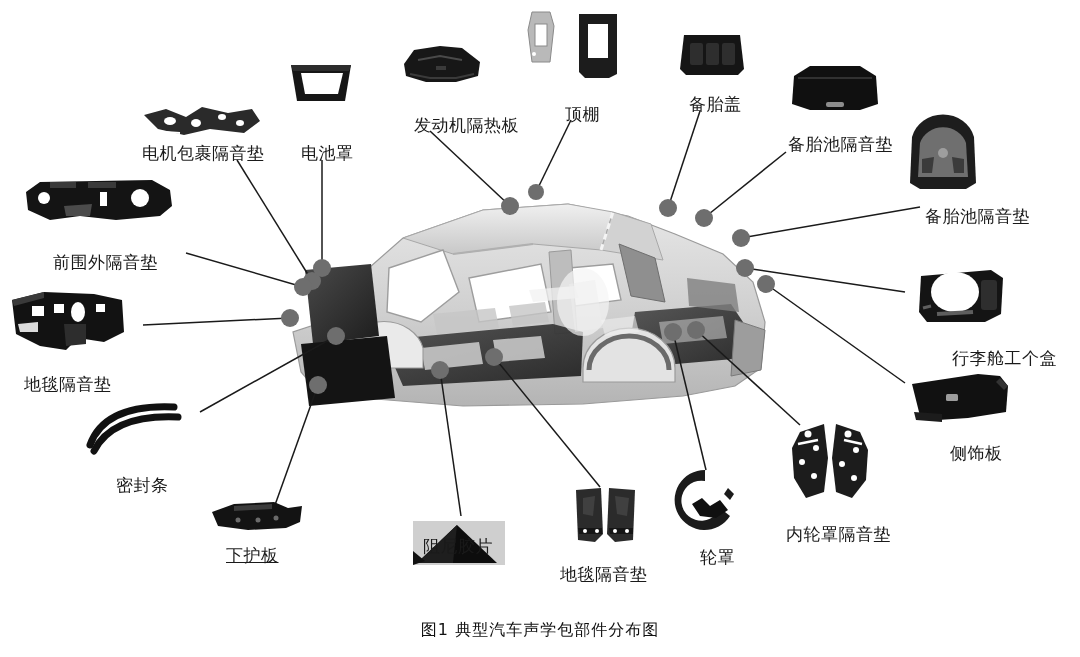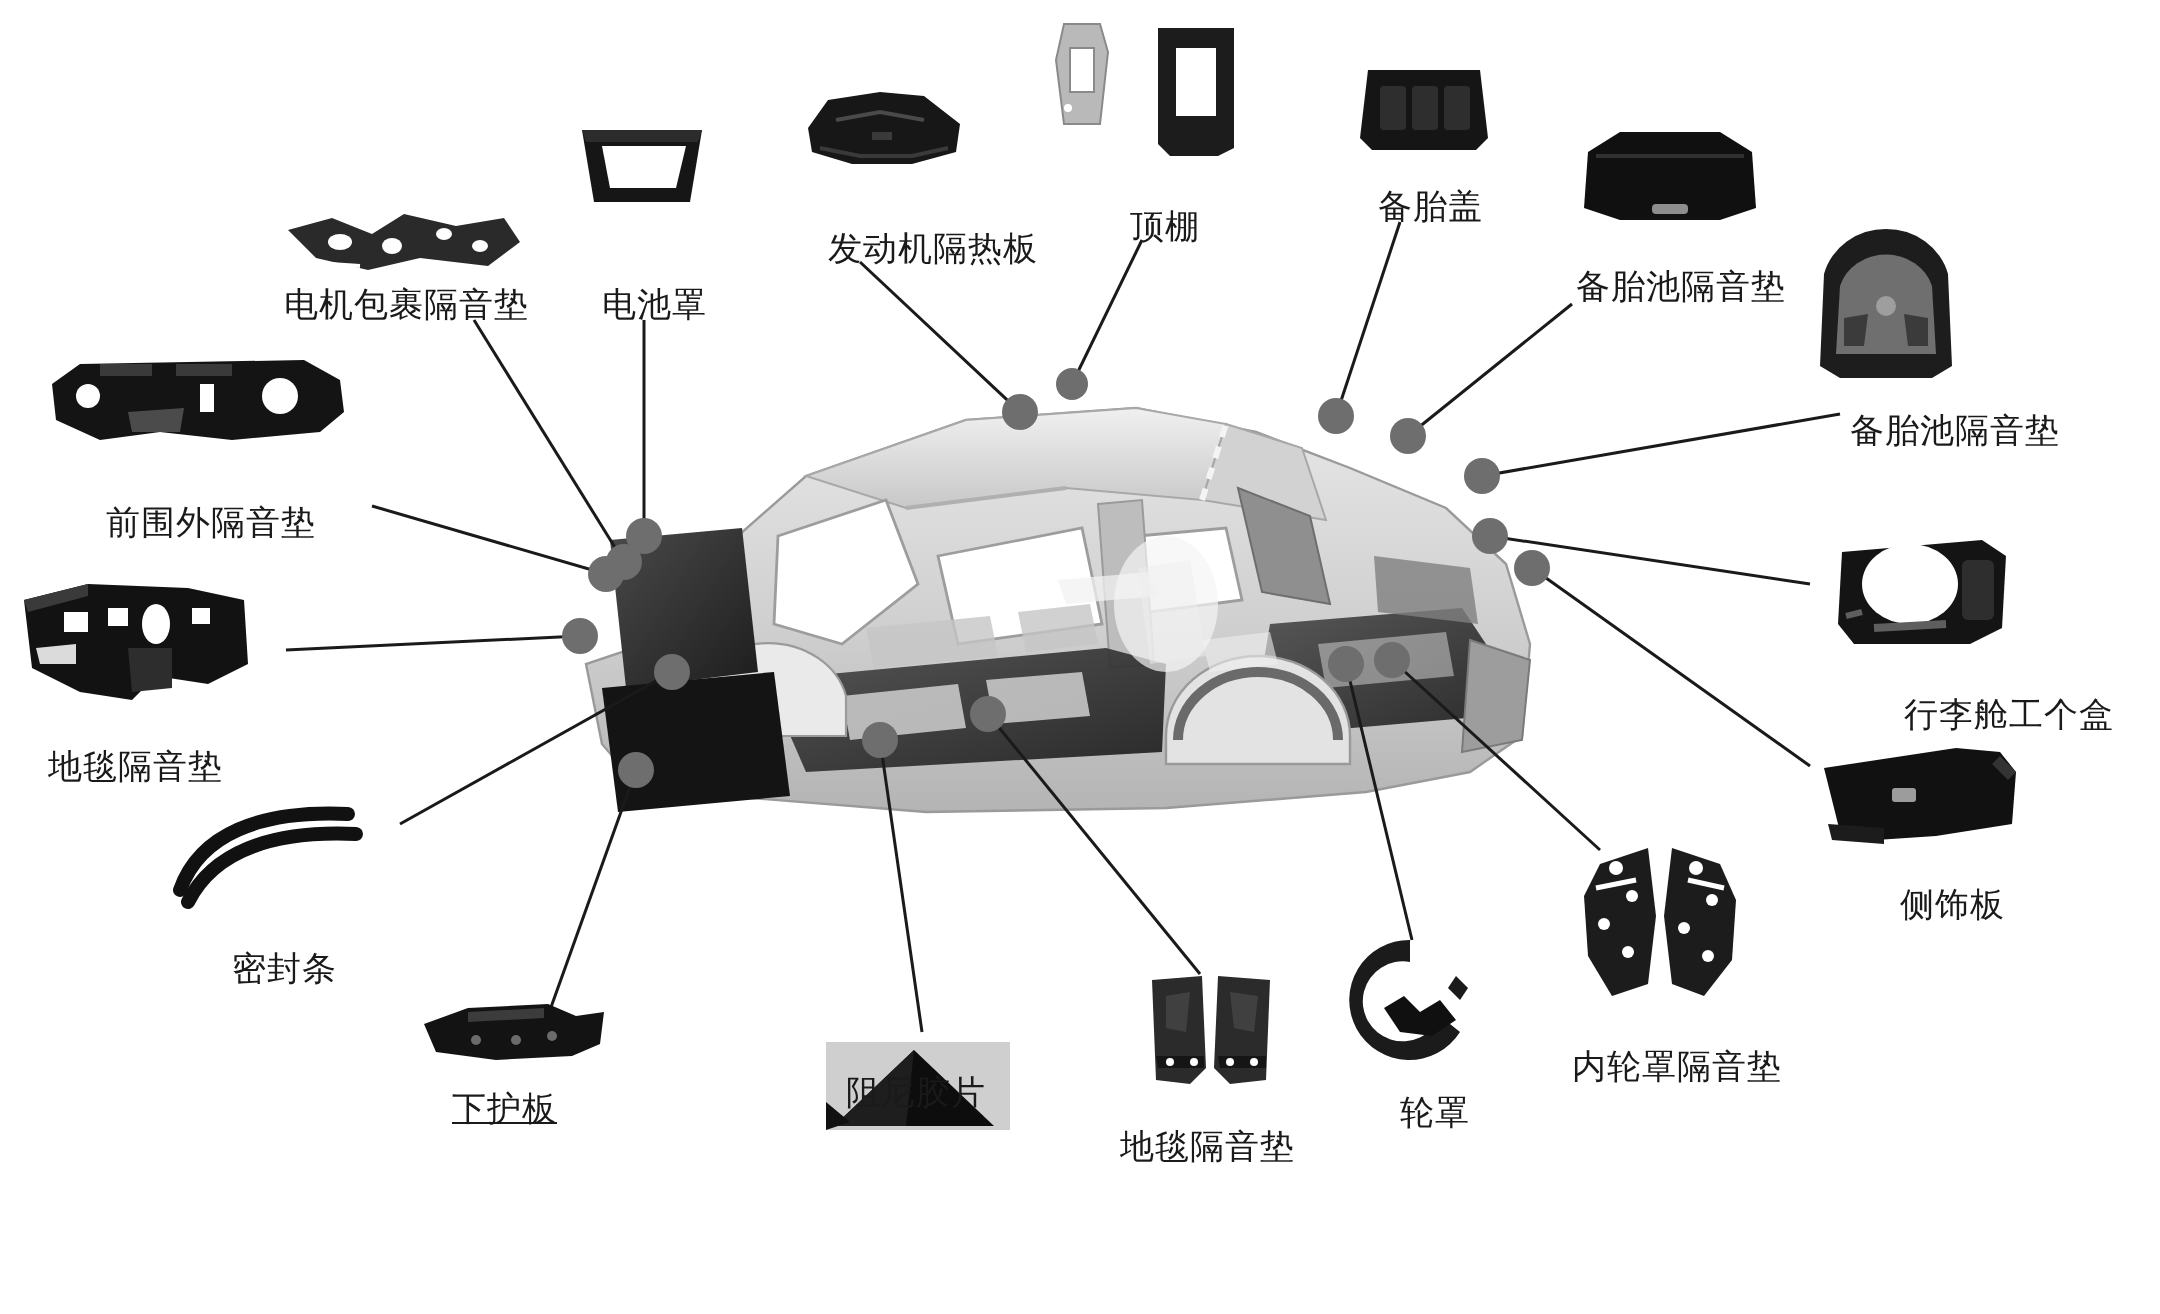--- a/index.html
+++ b/index.html
@@ -368,14 +368,15 @@
       <div class="lbl" style="left: 53px; top: 253px;">前围外隔音垫</div>
       <div class="lbl" style="left: 24px; top: 375px;">地毯隔音垫</div>
       <div class="lbl" style="left: 116px; top: 476px;">密封条</div>
       <div class="lbl" style="left: 226px; top: 546px; text-decoration: underline;">下护板</div>
       <div class="lbl" style="left: 423px; top: 538px; font-family: Liberation Serif, serif;">阻尼胶片</div>
       <div class="lbl" style="left: 560px; top: 565px;">地毯隔音垫</div>
       <div class="lbl" style="left: 700px; top: 548px;">轮罩</div>
       <div class="lbl" style="left: 786px; top: 525px;">内轮罩隔音垫</div>
     </div>
 
+  <div id="caption">图1 典型汽车声学包部件分布图</div>
 
 </div>
 
 </body></html>

